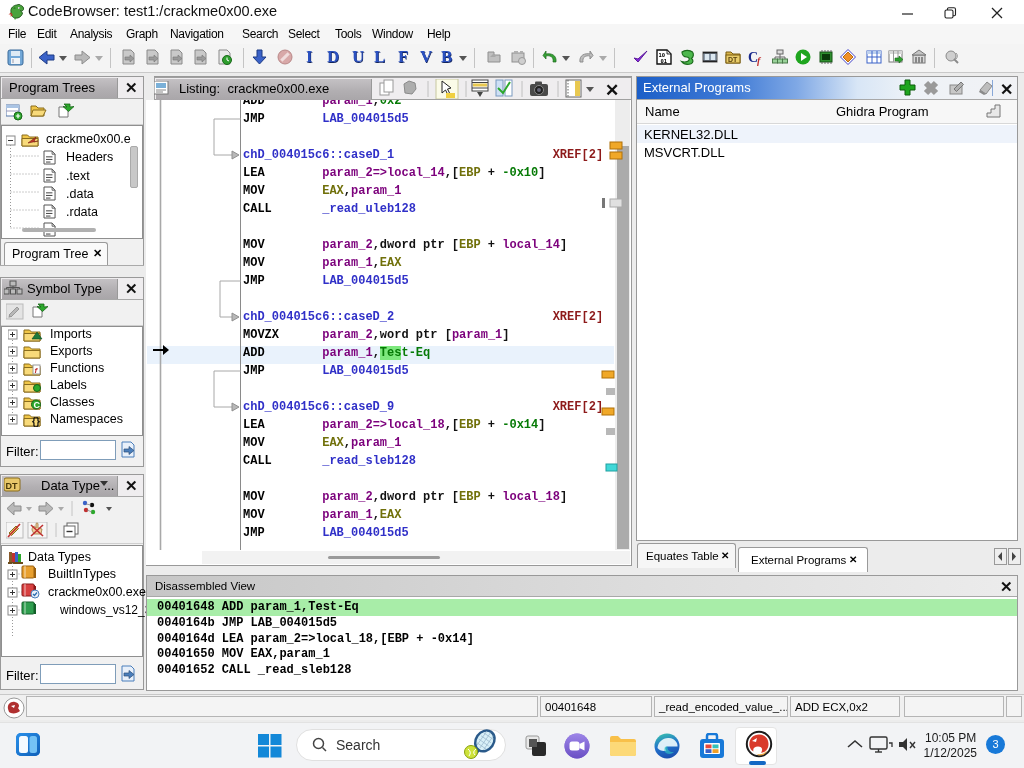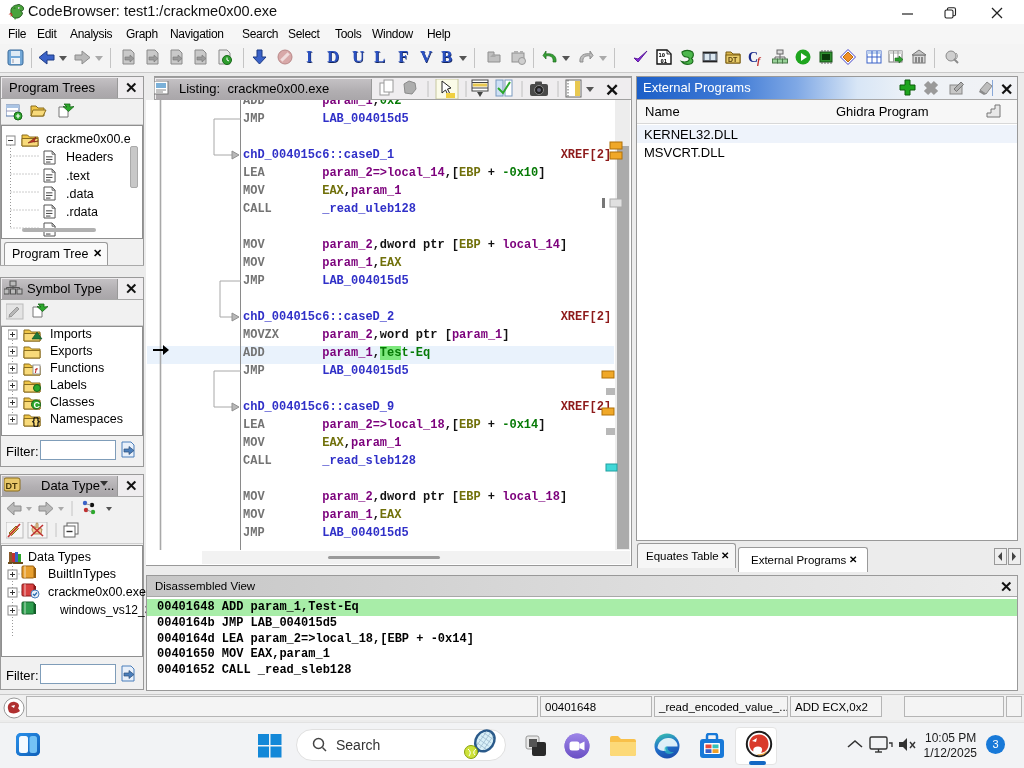--- a/index.html
+++ b/index.html
@@ -19,26 +19,26 @@
 .bluehead{background:linear-gradient(90deg,#1c5fc8 0%,#3f7ad5 25%,#7fa8e5 42%,#d8e6f6 58%,#eef2f7 72%,#f1f2f5 100%);}
 .bluehead .t{color:#fff;}
 .closex{position:absolute;font-size:15px;font-weight:bold;color:#111;}
 .ptoolbar{position:absolute;left:0;right:0;background:#f1f1f1;border-bottom:1px solid #cfcfcf;}
 .treearea{position:absolute;background:#fff;border:1px solid #8f8f8f;}
 .trow{position:absolute;font-size:12.5px;color:#000;white-space:nowrap;}
 .filterrow{position:absolute;font-size:13px;color:#000;}
 .finput{position:absolute;background:#fff;border:1px solid #7f9db9;}
 mono,pre{font-family:"Liberation Mono",monospace;}
 .code{font-family:"Liberation Mono",monospace;font-size:12px;line-height:18px;white-space:pre;font-weight:bold;}
-.m{color:#737373;} 
+.m{color:#000000;} 
 .v{color:#7c017c;} 
 .r{color:#70700a;} 
 .s{color:#067a06;} 
 .l{color:#3030c8;} 
-.x{color:#8d1a1a;margin-left:8px;} 
+.x{color:#8d1a1a;} 
 .k{color:#111;}    
 .tab{position:absolute;background:#f6f6f6;border:1px solid #9a9a9a;border-bottom:none;
  border-radius:3px 3px 0 0;font-size:12.5px;color:#000;}
 .statusf{position:absolute;height:21px;border:1px solid #b5b5b5;background:#f4f4f4;
  font-size:11.5px;color:#000;line-height:20px;padding-left:4px;overflow:hidden;}
 </style></head><body>
 <div class="abs titlebar"></div>
 <svg class="abs" style="left:8px;top:4px" width="17" height="16" viewBox="0 0 17 16">
 <path d="M3 8 C2 4 6 1 9 1 C10 0.2 12 0.2 12.5 1.2 C14.5 1.8 16 3.5 15.5 5.5 C15 7 13.5 7 12.5 6.5 L14.5 9 C14 12 11 14.5 7.5 14 C4.5 13.6 2.5 11.5 3 8 Z" fill="#49a33c" stroke="#1c5217" stroke-width="0.9"></path>
 <circle cx="11" cy="4" r="1.1" fill="#fff"></circle>
@@ -722,21 +722,21 @@
 00401652 CALL _read_sleb128</pre>
 <div class="abs" style="left:0;top:694px;width:1024px;height:26px;background:#f0f0f0;border-top:1px solid #c8c8c8"></div>
 <svg class="abs" style="left:3px;top:697px" width="22" height="22" viewBox="0 0 22 22">
     <circle cx="11" cy="11" r="10" fill="#fff" stroke="#999"></circle>
     <path d="M5 12 C4 7 8 4 12 5 C16 6 17 9 15 11 L17 14 C14 17 8 17 6 15 Z" fill="#b03030"></path>
     <path d="M8 9 L12 8 L11 11 Z" fill="#fff"></path>
   </svg>
 <div class="statusf" style="left:26px;top:696px;width:512px"></div>
 <div class="statusf" style="left:540px;top:696px;width:112px">00401648</div>
 <div class="statusf" style="left:654px;top:696px;width:134px">_read_encoded_value_...</div>
-<div class="statusf" style="left:790px;top:696px;width:92px">ADD ECX,0x2</div>
+<div class="statusf" style="left:790px;top:696px;width:110px">ADD ECX,0x2</div>
 <div class="statusf" style="left:904px;top:696px;width:100px"></div>
 <div class="statusf" style="left:1006px;top:696px;width:16px"></div>
 <div class="abs" style="left:0;top:722px;width:1024px;height:46px;background:#f2f3f5;border-top:1px solid #e2e2e2"></div>
 <svg class="abs" style="left:16px;top:733px" width="26" height="24" viewBox="0 0 26 24">
     <rect x="0" y="0" width="24" height="23" rx="5" fill="#1879d8"></rect>
     <rect x="0" y="0" width="24" height="23" rx="5" fill="url(#wg)"></rect>
     <defs>
       <linearGradient id="wg" x1="0" y1="0" x2="1" y2="1">
         <stop offset="0" stop-color="#2a90ea"></stop>
         <stop offset="1" stop-color="#0f5fb8"></stop>

